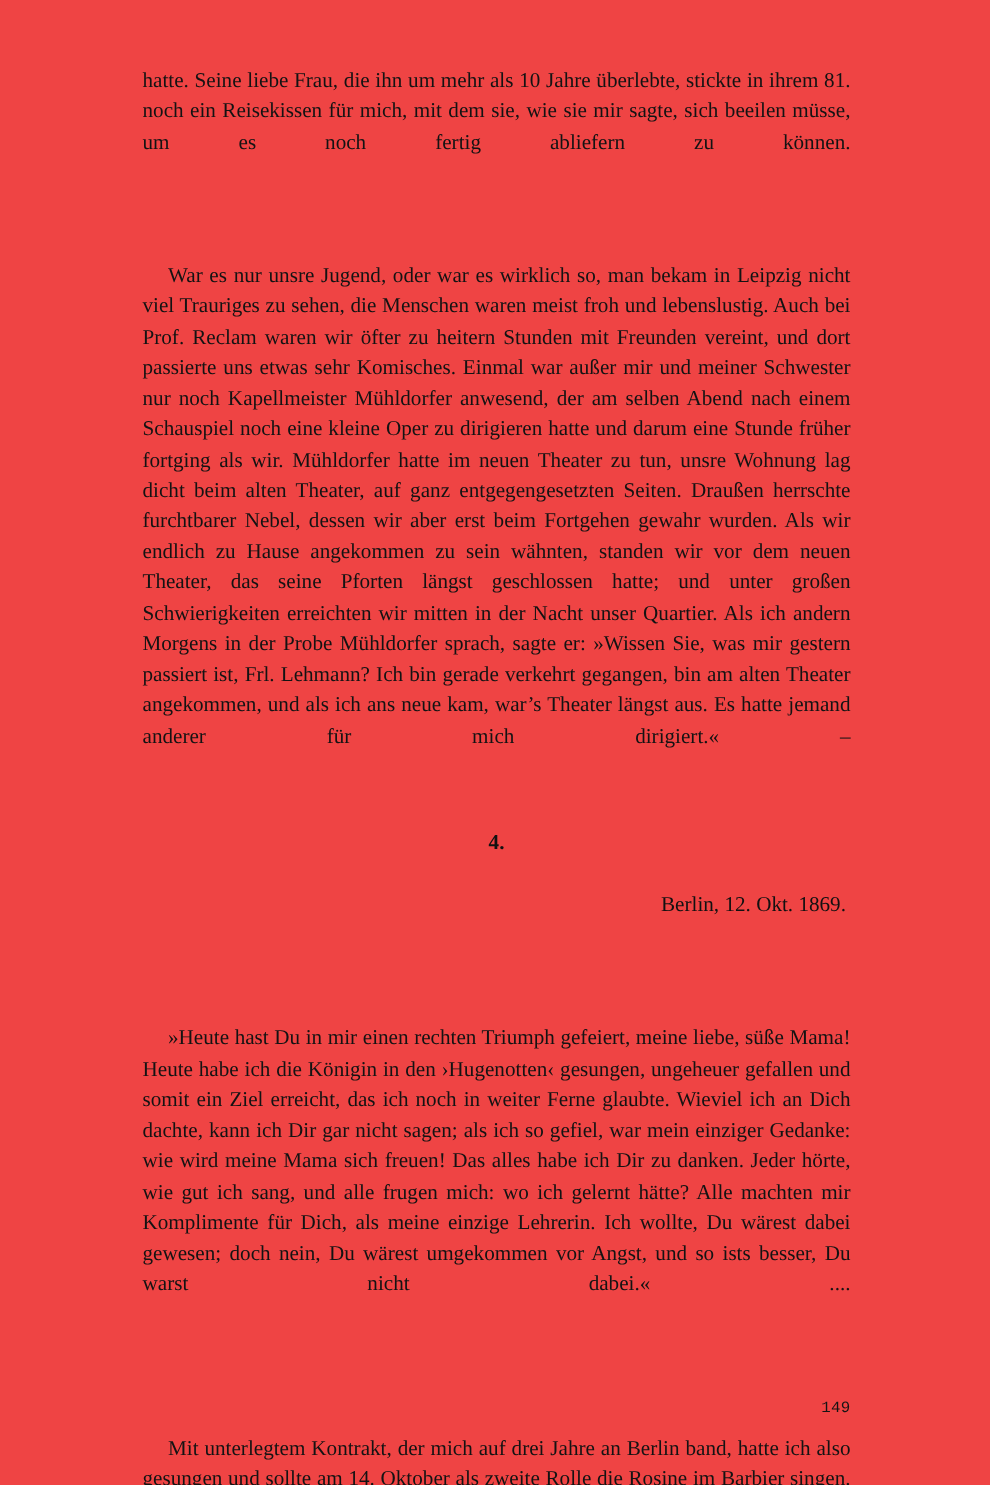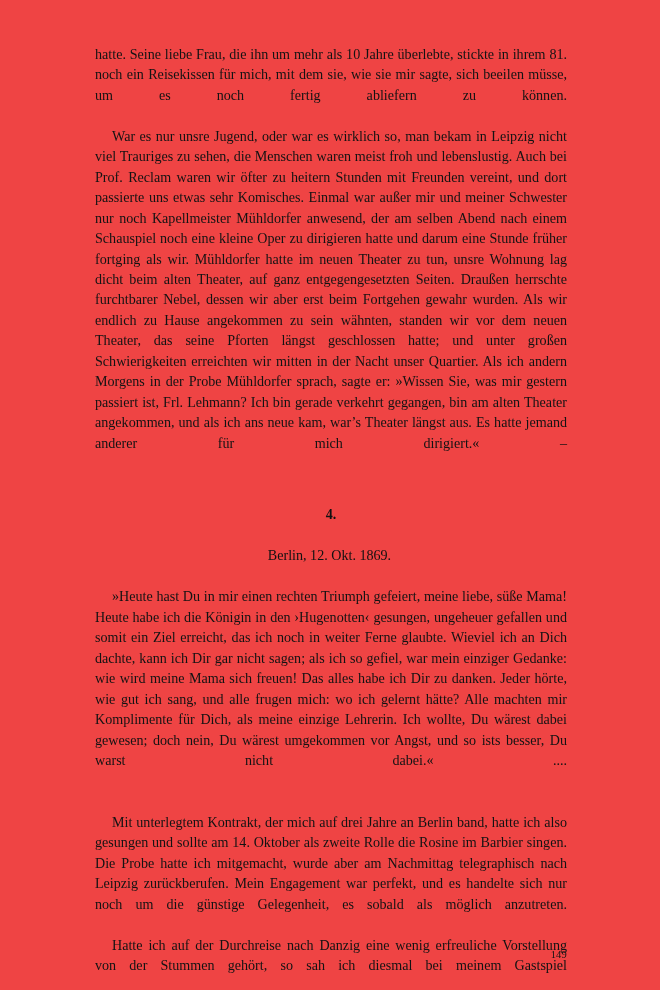--- a/index.html
+++ b/index.html
@@ -28,45 +28,46 @@
     font-size: 14.1px;
     line-height: 20.45px;
     text-align: justify;
     text-justify: inter-word;
     hyphens: manual;
     -webkit-hyphens: manual;
     color: #131313;
   }
   p.body.indent {
     text-indent: 17px;
+    margin-top: 48px;
   }
   .section-number {
     margin: 0;
     text-align: center;
     font-weight: bold;
     font-size: 14.1px;
     line-height: 20.45px;
   }
   .dateline {
     margin: 0;
-    text-align: center;
+    text-align: right;
     font-size: 14.1px;
     line-height: 20.45px;
     padding-right: 3px;
   }
   .spacer-lg { height: 30px; }
   .spacer-md { height: 21px; }
   .folio {
     position: absolute;
     right: 93px;
-    bottom: 30px;
+    bottom: 45px;
     font-size: 10.5px;
     letter-spacing: 0.2px;
     color: #141414;
-    font-family: Liberation Serif, serif;
+    font-family: Liberation Mono, monospace;
   }
   
   p.body::after {
     content: "";
     display: inline-block;
     width: 100%;
   }
 </style>
 </head>
 <body>

